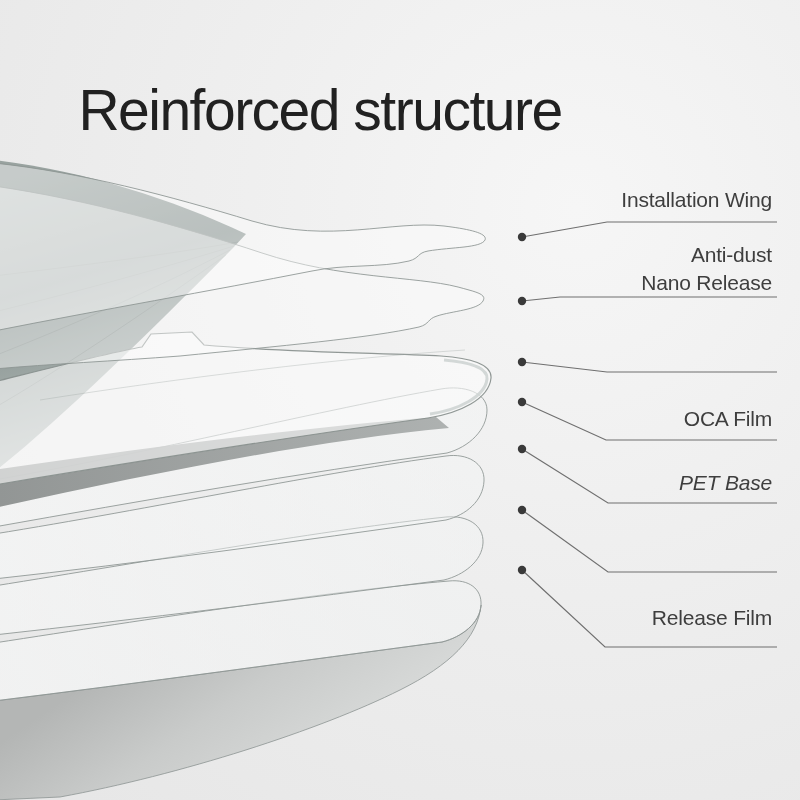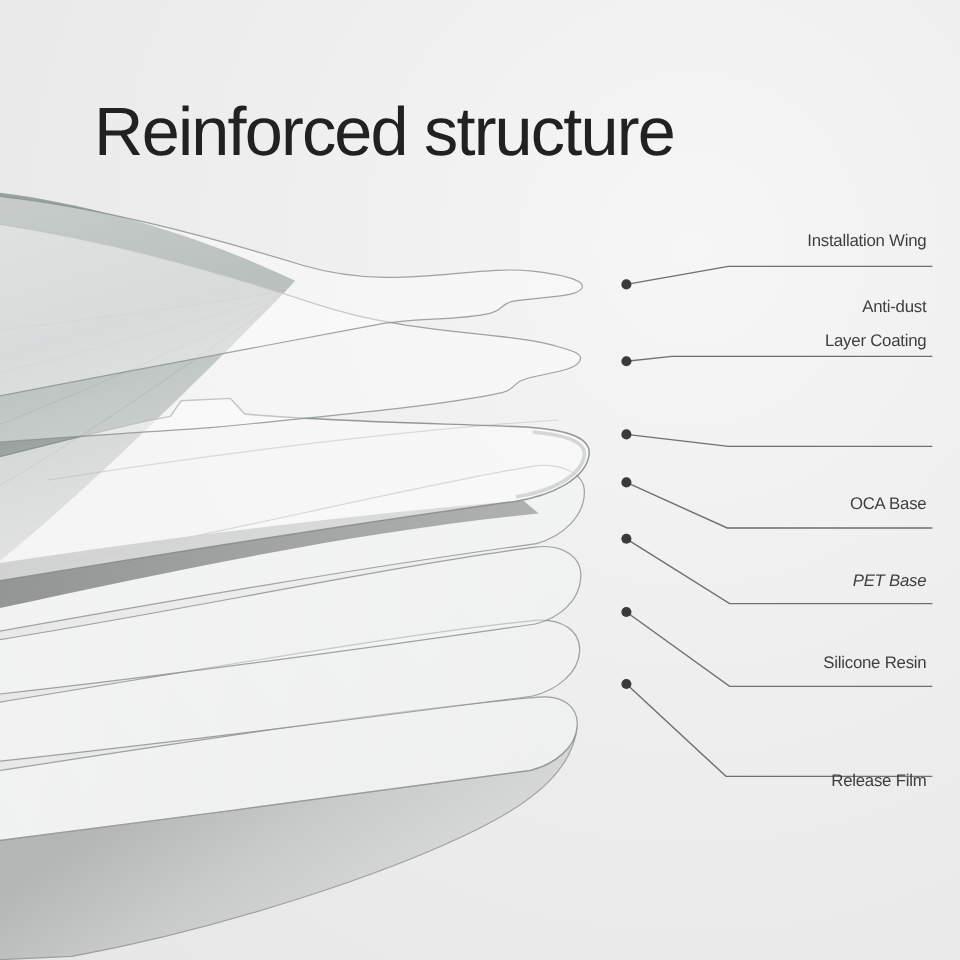--- a/index.html
+++ b/index.html
@@ -20,34 +20,34 @@
     font-weight:300;
     letter-spacing:-1.5px;
     color:#212121;
     line-height:56px;
     white-space:nowrap;
   }
   .layer-label{
     position:absolute;
     right:28px;
     text-align:right;
-    font-size:14px;
+    font-size:21px;
     font-weight:400;
     letter-spacing:-0.2px;
     color:#3e3e3e;
     line-height:28px;
     white-space:pre-line;
   }
   .lbl-0{top:186px;}
   .lbl-1{top:241px;}
   .lbl-2{top:333px;}
   .lbl-3{top:405px;}
   .lbl-4{top:469px;font-style:italic;}
   .lbl-5{top:538px;}
-  .lbl-6{top:636px;}
+  .lbl-6{top:604px;}
 </style>
 </head>
 <body>
 
 <div class="stage">
 
   <svg class="stack-svg" viewBox="0 0 800 800" xmlns="http://www.w3.org/2000/svg">
     <defs>
       <linearGradient id="wedgeGrad" gradientUnits="userSpaceOnUse" x1="40" y1="170" x2="120" y2="440">
         <stop offset="0" stop-color="#99a3a0"></stop>
@@ -129,19 +129,18 @@
       <circle cx="522" cy="449" r="4.2" fill="#3a3a3a"></circle>
       <circle cx="522" cy="510" r="4.2" fill="#3a3a3a"></circle>
       <circle cx="522" cy="570" r="4.2" fill="#3a3a3a"></circle>
     </g>
   </svg>
 
   <div class="page-title">Reinforced structure</div>
 
   <div class="layer-label lbl-0">Installation Wing</div>
   <div class="layer-label lbl-1">Anti-dust
-Layer Coating</div>
-  <div class="layer-label lbl-3">OCA Base</div>
+Nano Release</div>
+  <div class="layer-label lbl-3">OCA Film</div>
   <div class="layer-label lbl-4">PET Base</div>
-  <div class="layer-label lbl-5">Silicone Resin</div>
   <div class="layer-label lbl-6">Release Film</div>
 
 </div>
 
 </body></html>

